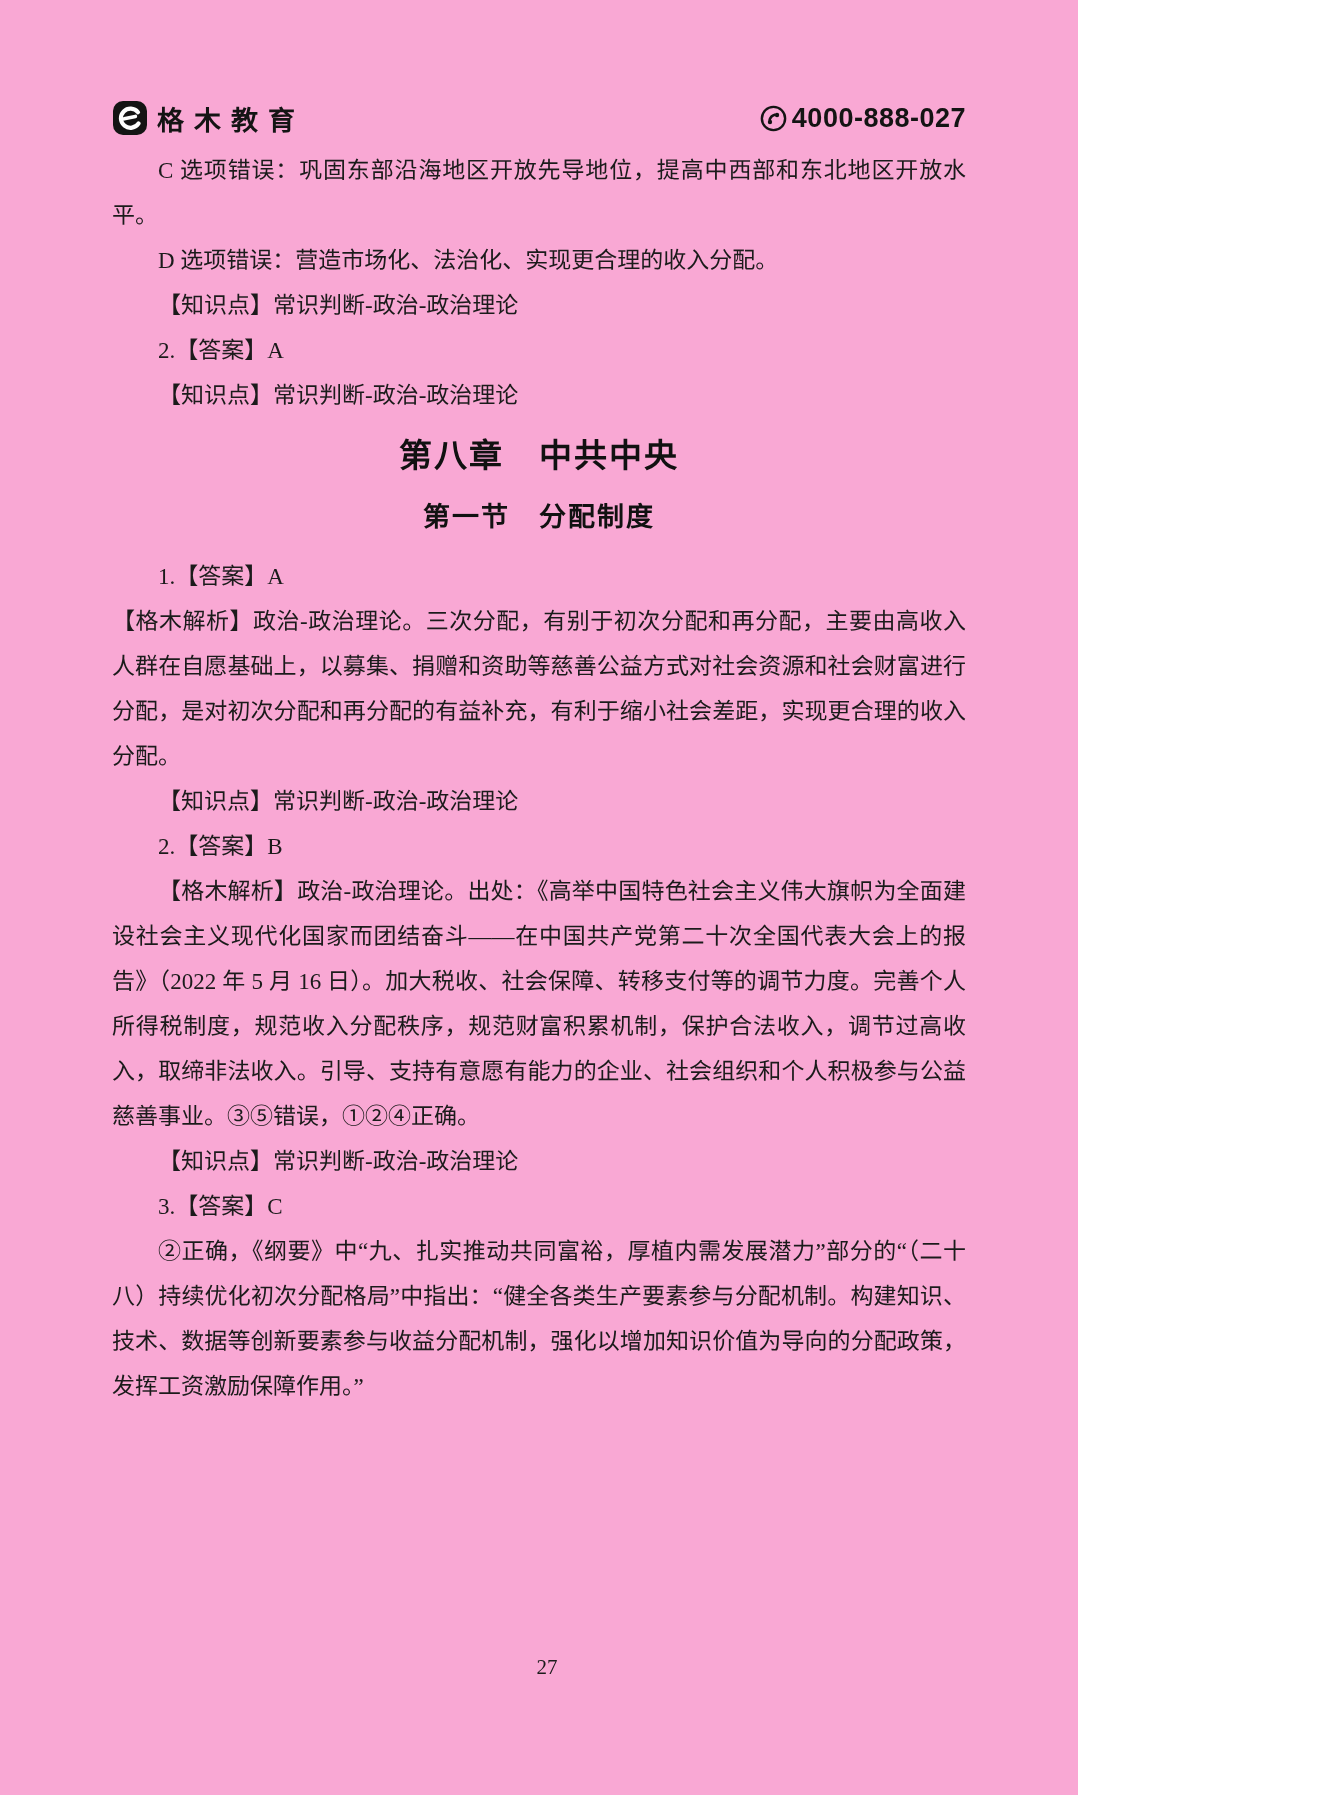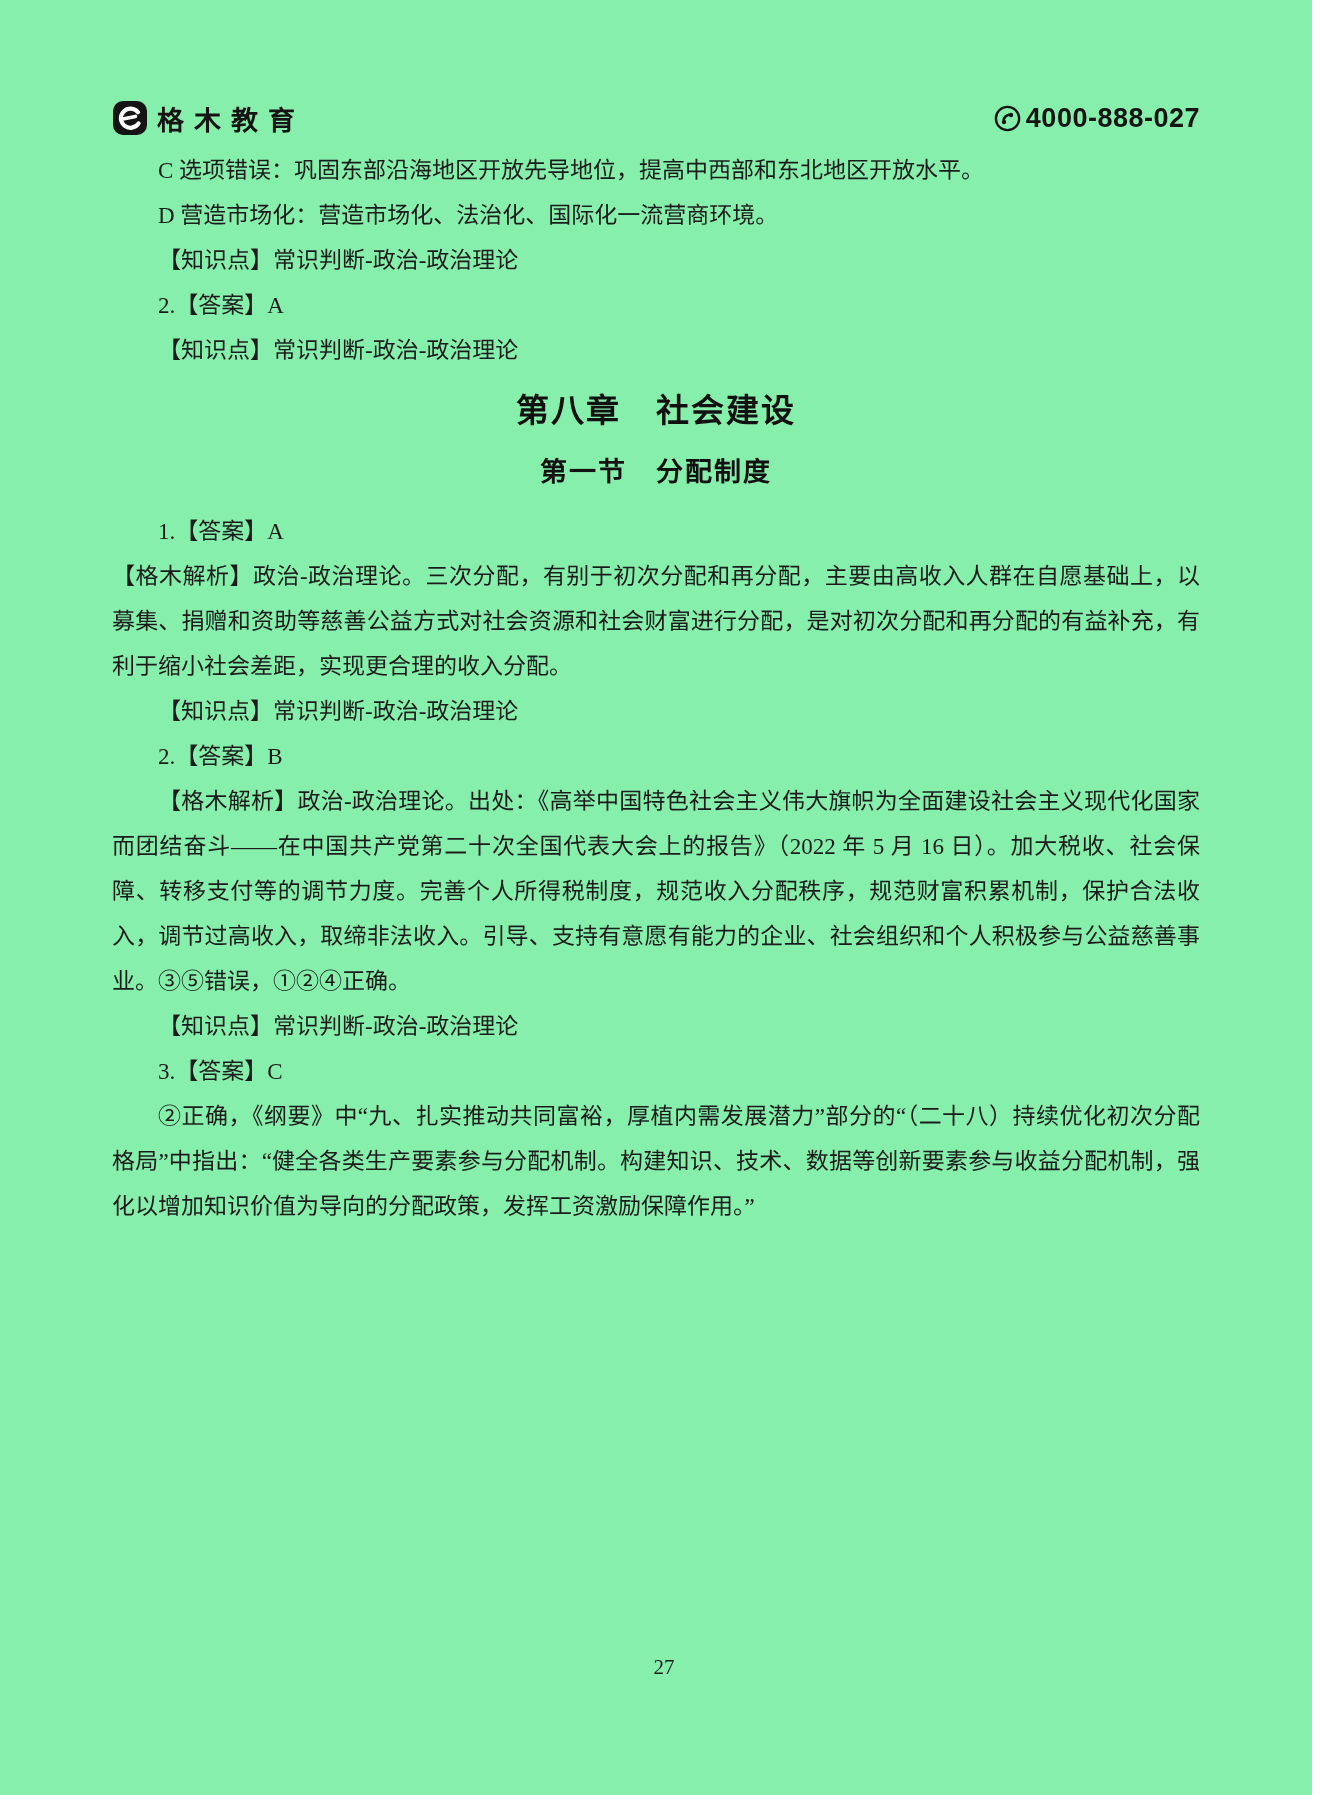--- a/index.html
+++ b/index.html
@@ -1,20 +1,20 @@
 <!DOCTYPE html>
 <html lang="zh-CN"><head>
 <meta charset="utf-8">
 <style>
   html, body { margin: 0; padding: 0; background: #ffffff; }
   .page {
     position: relative;
-    width: 1312px;
+    width: 1078px;
     height: 1795px;
-    background: #86efac;
+    background: #f9a8d4;
     color: #1b1b1b;
     font-family: "Liberation Serif", "DejaVu Serif", serif;
     overflow: hidden;
   }
 
   
   .header {
     position: absolute;
     left: 112px;
     right: 112px;
@@ -117,26 +117,26 @@
           <circle cx="9.6" cy="16.4" r="2.1" fill="#141414"></circle>
           <path d="M9.1 14.9 A7.6 7.6 0 0 1 14.9 9.1" fill="none" stroke="#141414" stroke-width="2.4"></path>
         </svg>
       </span>
       <span class="phone-number">4000-888-027</span>
     </div>
   </header>
 
   <main class="content">
     <p class="para indent">C 选项错误：巩固东部沿海地区开放先导地位，提高中西部和东北地区开放水平。</p>
-    <p class="para indent">D 营造市场化：营造市场化、法治化、国际化一流营商环境。</p>
+    <p class="para indent">D 选项错误：营造市场化、法治化、实现更合理的收入分配。</p>
     <p class="para indent">【知识点】常识判断-政治-政治理论</p>
     <p class="para indent">2.【答案】A</p>
     <p class="para indent">【知识点】常识判断-政治-政治理论</p>
 
-    <h1 class="chapter">第八章　社会建设</h1>
+    <h1 class="chapter">第八章　中共中央</h1>
     <h2 class="section">第一节　分配制度</h2>
 
     <p class="para indent">1.【答案】A</p>
     <p class="para">【格木解析】政治-政治理论。三次分配，有别于初次分配和再分配，主要由高收入人群在自愿基础上，以募集、捐赠和资助等慈善公益方式对社会资源和社会财富进行分配，是对初次分配和再分配的有益补充，有利于缩小社会差距，实现更合理的收入分配。</p>
     <p class="para indent">【知识点】常识判断-政治-政治理论</p>
     <p class="para indent">2.【答案】B</p>
     <p class="para indent">【格木解析】政治-政治理论。出处：《高举中国特色社会主义伟大旗帜为全面建设社会主义现代化国家而团结奋斗——在中国共产党第二十次全国代表大会上的报告》（2022 年 5 月 16 日）。加大税收、社会保障、转移支付等的调节力度。完善个人所得税制度，规范收入分配秩序，规范财富积累机制，保护合法收入，调节过高收入，取缔非法收入。引导、支持有意愿有能力的企业、社会组织和个人积极参与公益慈善事业。③⑤错误，①②④正确。</p>
     <p class="para indent">【知识点】常识判断-政治-政治理论</p>
     <p class="para indent">3.【答案】C</p>
     <p class="para indent">②正确，《纲要》中“九、扎实推动共同富裕，厚植内需发展潜力”部分的“（二十八）持续优化初次分配格局”中指出：“健全各类生产要素参与分配机制。构建知识、技术、数据等创新要素参与收益分配机制，强化以增加知识价值为导向的分配政策，发挥工资激励保障作用。”</p>

